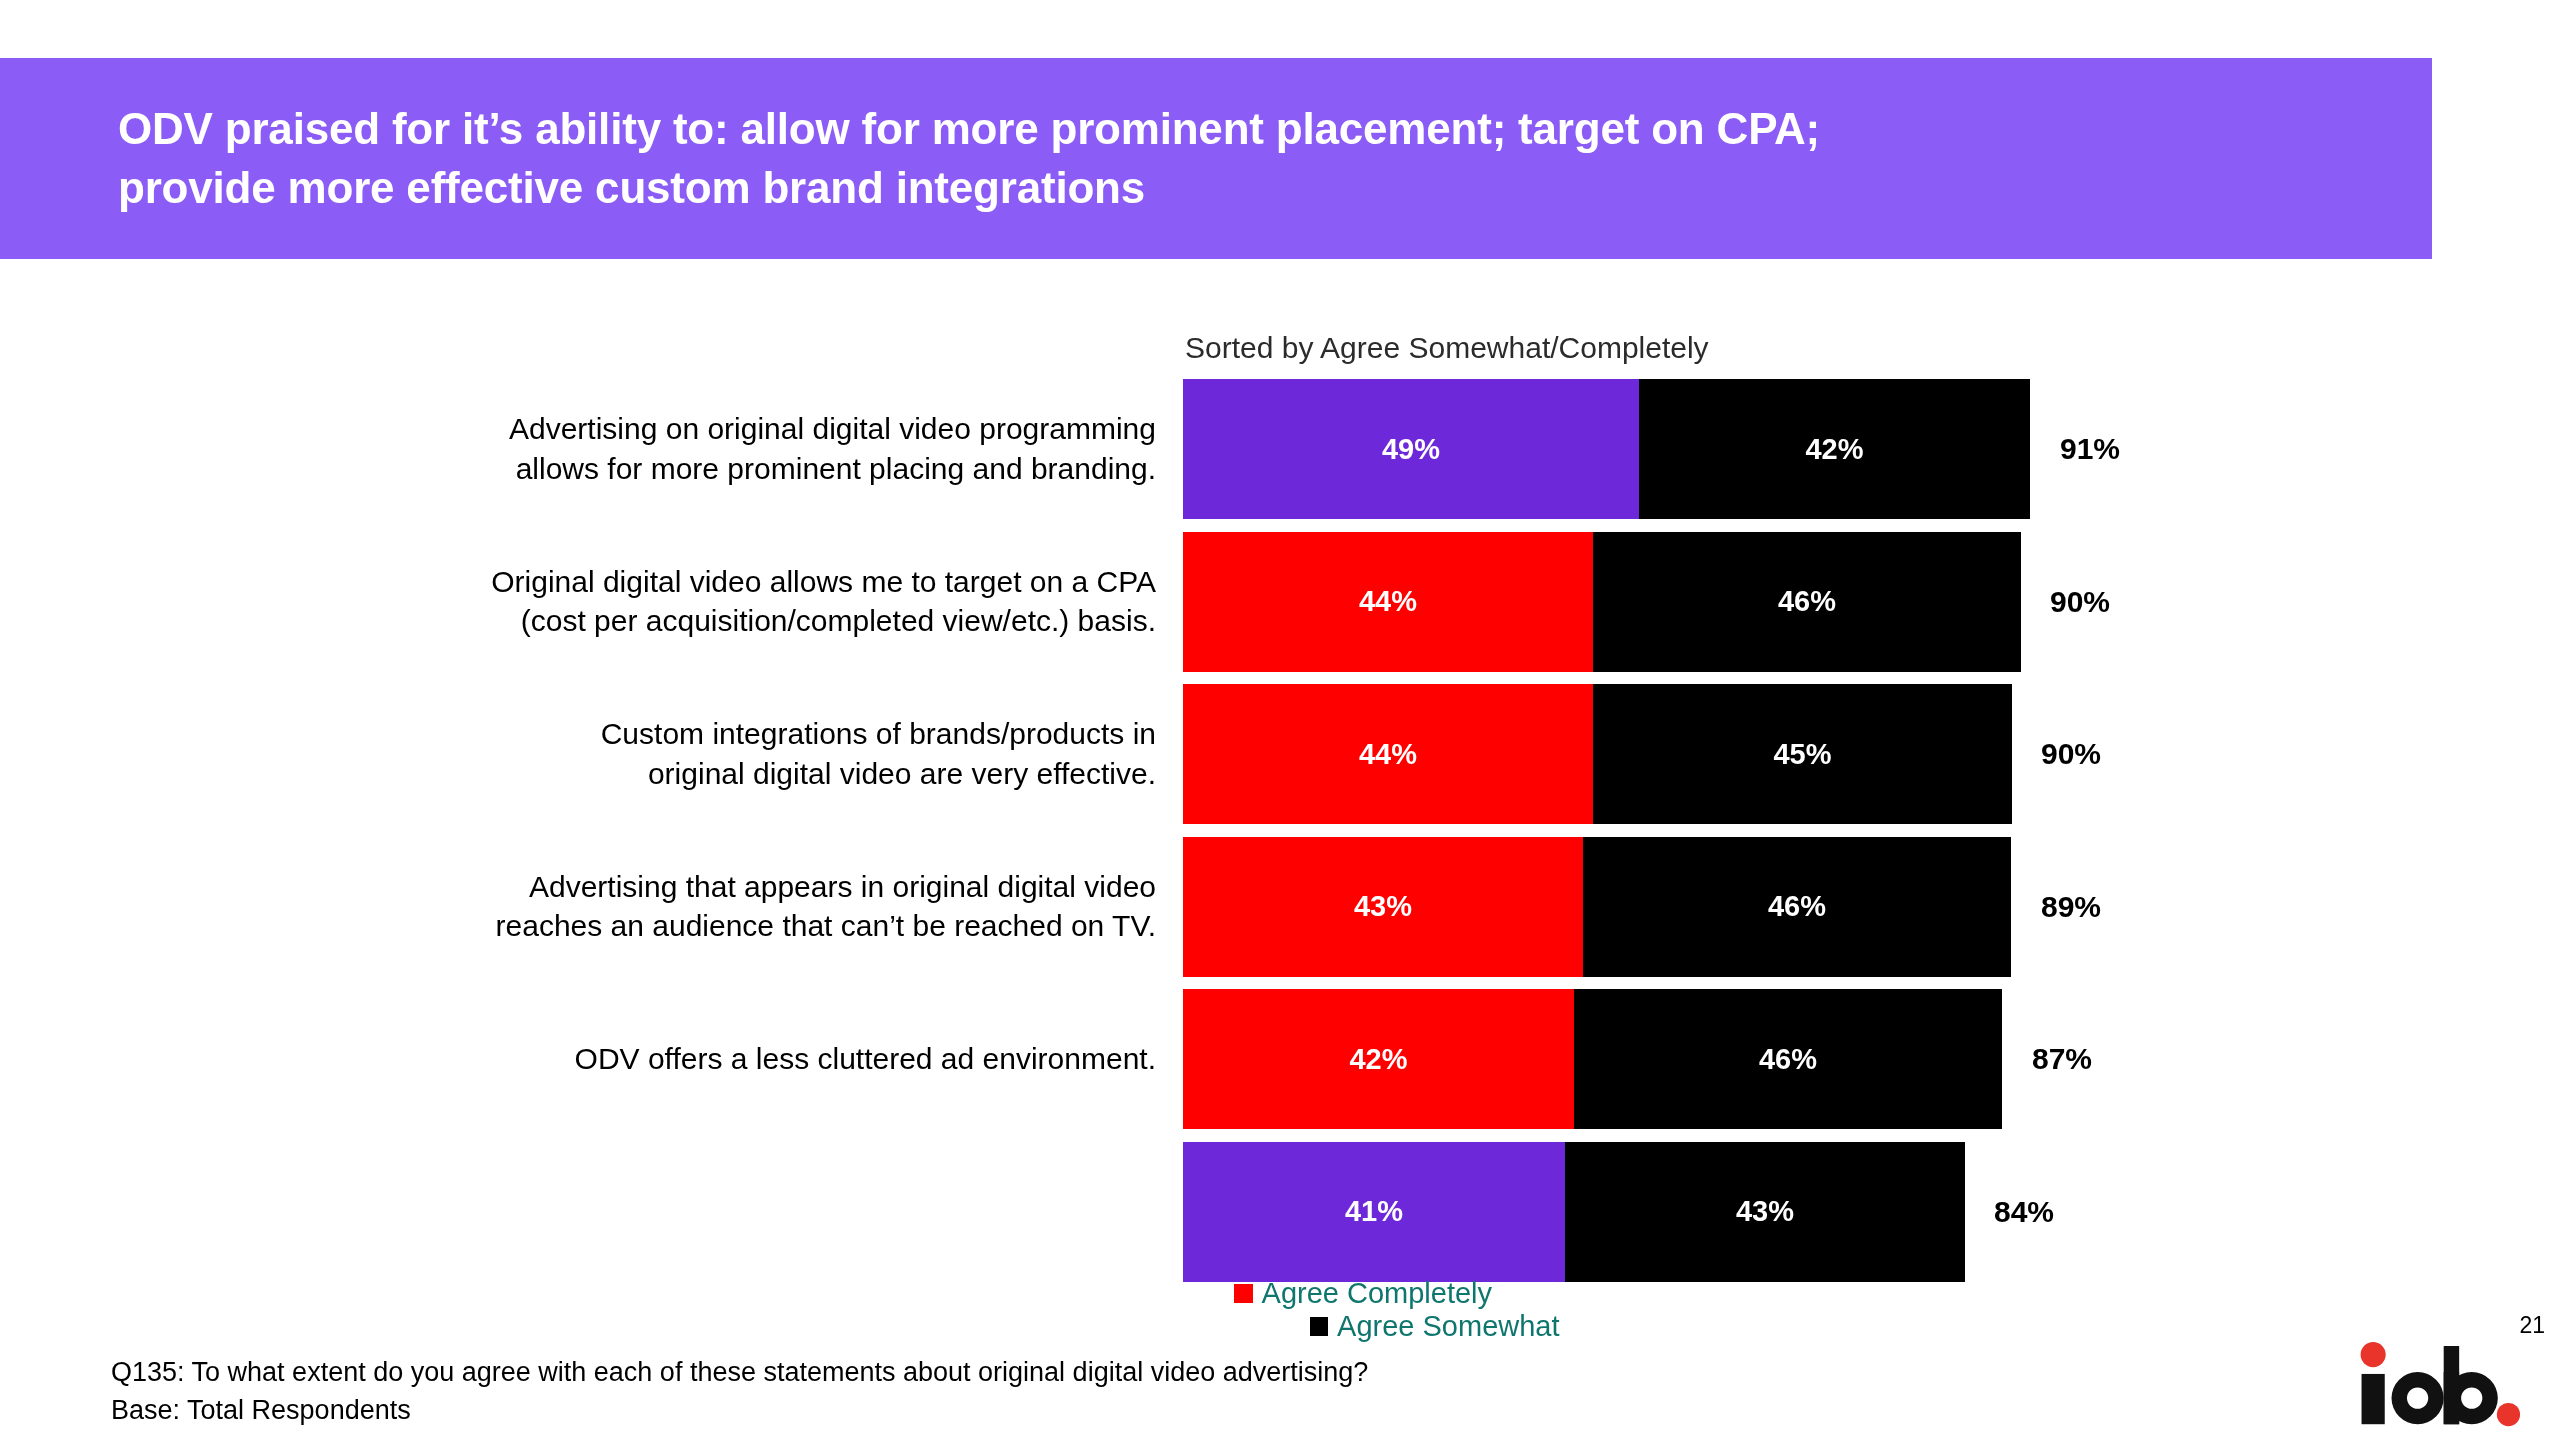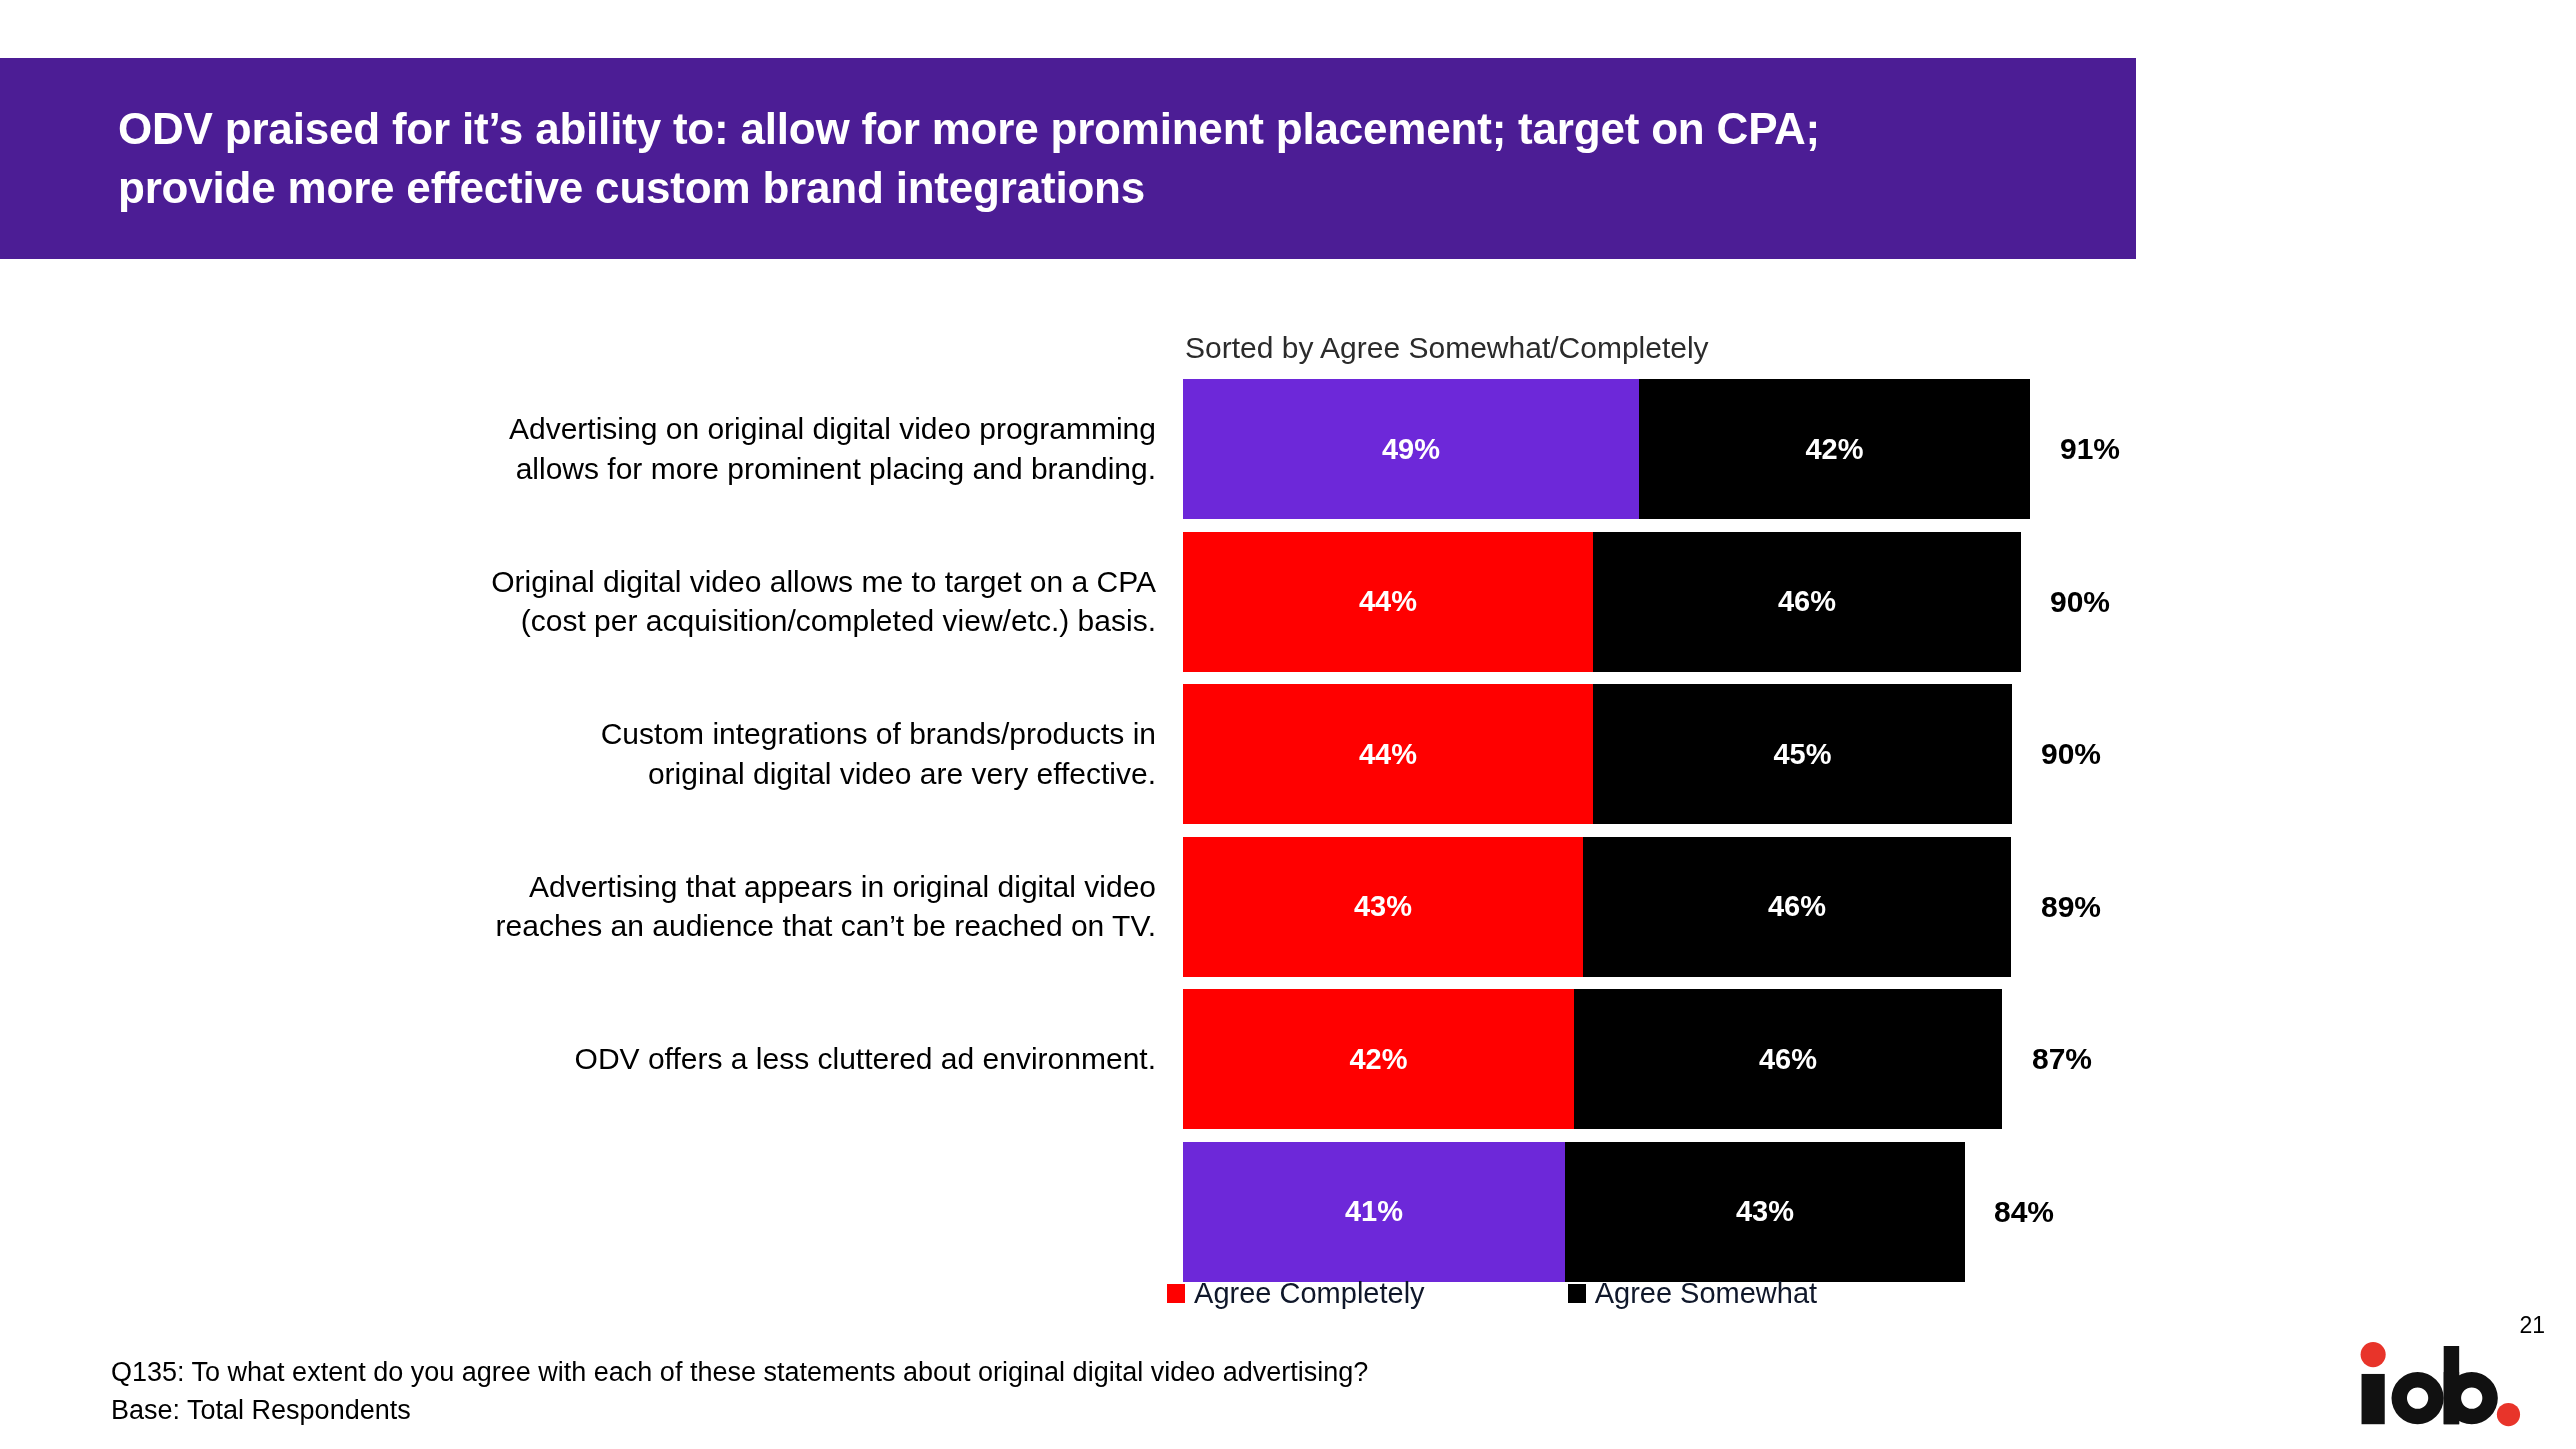--- a/index.html
+++ b/index.html
@@ -14,23 +14,23 @@
     overflow: hidden;
     font-family: "Liberation Sans", sans-serif;
     color: #000000;
   }
 
   
   .title-band {
     position: absolute;
     left: 0;
     top: 58px;
-    width: 2136px;
+    width: 2432px;
     height: 201px;
-    background: #4c1d95;
+    background: #8b5cf6;
     box-sizing: border-box;
     display: flex;
     align-items: center;
   }
   .title-text {
     color: #ffffff;
     font-size: 44px;
     font-weight: bold;
     line-height: 1.33;
     padding-left: 118px;
@@ -114,21 +114,22 @@
   }
 
   
   .legend {
     position: absolute;
     left: 1167px;
     top: 1277px;
     display: flex;
     align-items: center;
     font-size: 29px;
-    color: #0f172a;
+    color: #0f766e;
+    flex-direction: column;
   }
   .legend-item {
     display: flex;
     align-items: center;
   }
   .legend-item + .legend-item { margin-left: 143px; }
   .legend-swatch {
     width: 18.4px;
     height: 18.4px;
     margin-right: 8.7px;

